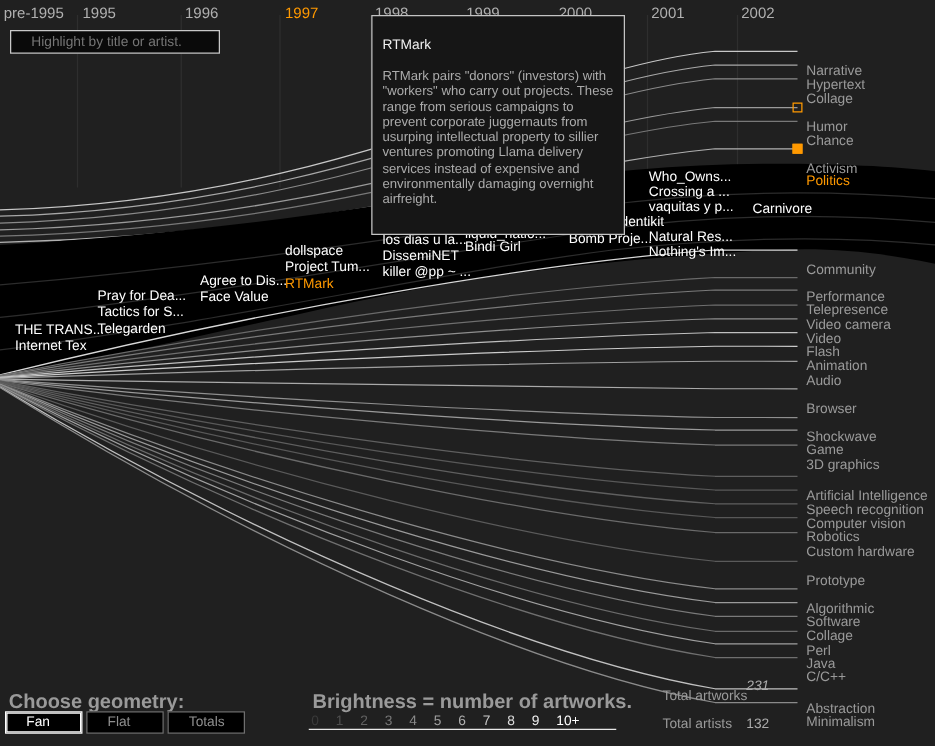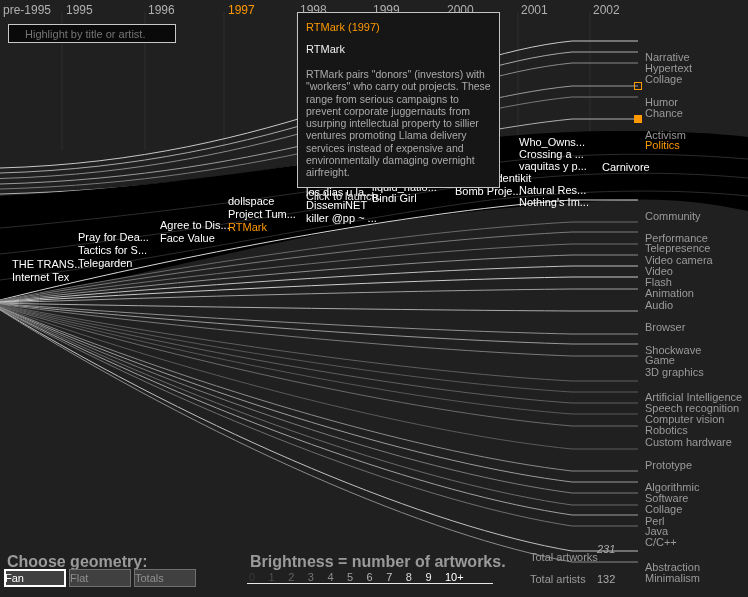--- a/index.html
+++ b/index.html
@@ -20,23 +20,23 @@
   .art{position:absolute;font-size:11px;color:#ffffff;z-index:3;white-space:nowrap;}
   .art.hl{color:#ff9900;}
   .tooltip{position:absolute;left:297px;top:12px;width:203px;height:176px;z-index:6;
            background:#161616;border:1px solid #c4c4c4;box-sizing:border-box;
            padding:7px 8px;cursor:pointer;}
   .tt-title{font-size:11px;color:#ff9900;margin-top:1px;}
   .tt-name{font-size:11px;color:#f0f0f0;margin-top:10px;}
   .tt-desc{font-size:10.5px;color:#ababab;margin-top:13px;line-height:12.3px;width:188px;}
   .tt-action{font-size:11px;color:#e8e8e8;margin-top:11px;}
   .footer-label{position:absolute;font-size:16px;color:#9a9a9a;z-index:5;white-space:nowrap;font-weight:bold;}
-  .geo-btn{position:absolute;top:569px;width:62px;height:18px;z-index:5;background:#404040;
+  .geo-btn{position:absolute;top:569px;width:62px;height:18px;z-index:5;background:#000000;
            border:1px solid #6f6f6f;color:#8f8f8f;font-size:11px;text-align:left;
-           padding:0 0 0 0;box-sizing:border-box;line-height:16px;cursor:pointer;
+           padding:0 0 0 16px;box-sizing:border-box;line-height:16px;cursor:pointer;
            font-family:"Liberation Sans",sans-serif;}
   .geo-btn.active{border:1px solid #ffffff;color:#ffffff;outline:1px solid #ffffff;outline-offset:-2px;}
   .scale-num{position:absolute;top:571px;font-size:11px;z-index:5;}
   #scale-rule{position:absolute;top:583px;left:247px;width:246px;height:1px;background:#e8e8e8;z-index:5;}
   .total-label{position:absolute;left:530px;font-size:11px;color:#9a9a9a;z-index:5;white-space:nowrap;}
   .total-value{position:absolute;left:597px;font-size:11px;color:#ababab;z-index:5;}
 </style>
 </head>
 <body>
 
@@ -159,24 +159,22 @@
       <div class="art" style="left: 519px; top: 136px;">Who_Owns...</div>
       <div class="art" style="left: 519px; top: 148px;">Crossing a ...</div>
       <div class="art" style="left: 519px; top: 160px;">vaquitas y p...</div>
       <div class="art" style="left: 494px; top: 172px;">identikit</div>
       <div class="art" style="left: 519px; top: 184px;">Natural Res...</div>
       <div class="art" style="left: 519px; top: 196px;">Nothing's Im...</div>
       <div class="art" style="left: 602px; top: 161px;">Carnivore</div>
     </div>
 
   <div class="tooltip">
-    <div class="tt-title">RTMark (1997)</div>
     <div class="tt-name">RTMark</div>
     <div class="tt-desc">RTMark pairs "donors" (investors) with "workers" who carry out projects. These range from serious campaigns to prevent corporate juggernauts from usurping intellectual property to sillier ventures promoting Llama delivery services instead of expensive and environmentally damaging overnight airfreight.</div>
-    <div class="tt-action">Click to launch.</div>
   </div>
 
   <div class="footer-label" style="left:7px;top:553px;">Choose geometry:</div>
   <button class="geo-btn active" style="left:4px;">Fan</button>
   <button class="geo-btn" style="left:69px;">Flat</button>
   <button class="geo-btn" style="left:134px;">Totals</button>
 
   <div class="footer-label" style="left:250px;top:553px;">Brightness = number of artworks.</div>
   <div id="scale">
       <div class="scale-num" style="left: 249px; color: rgb(58, 58, 58);">0</div>

